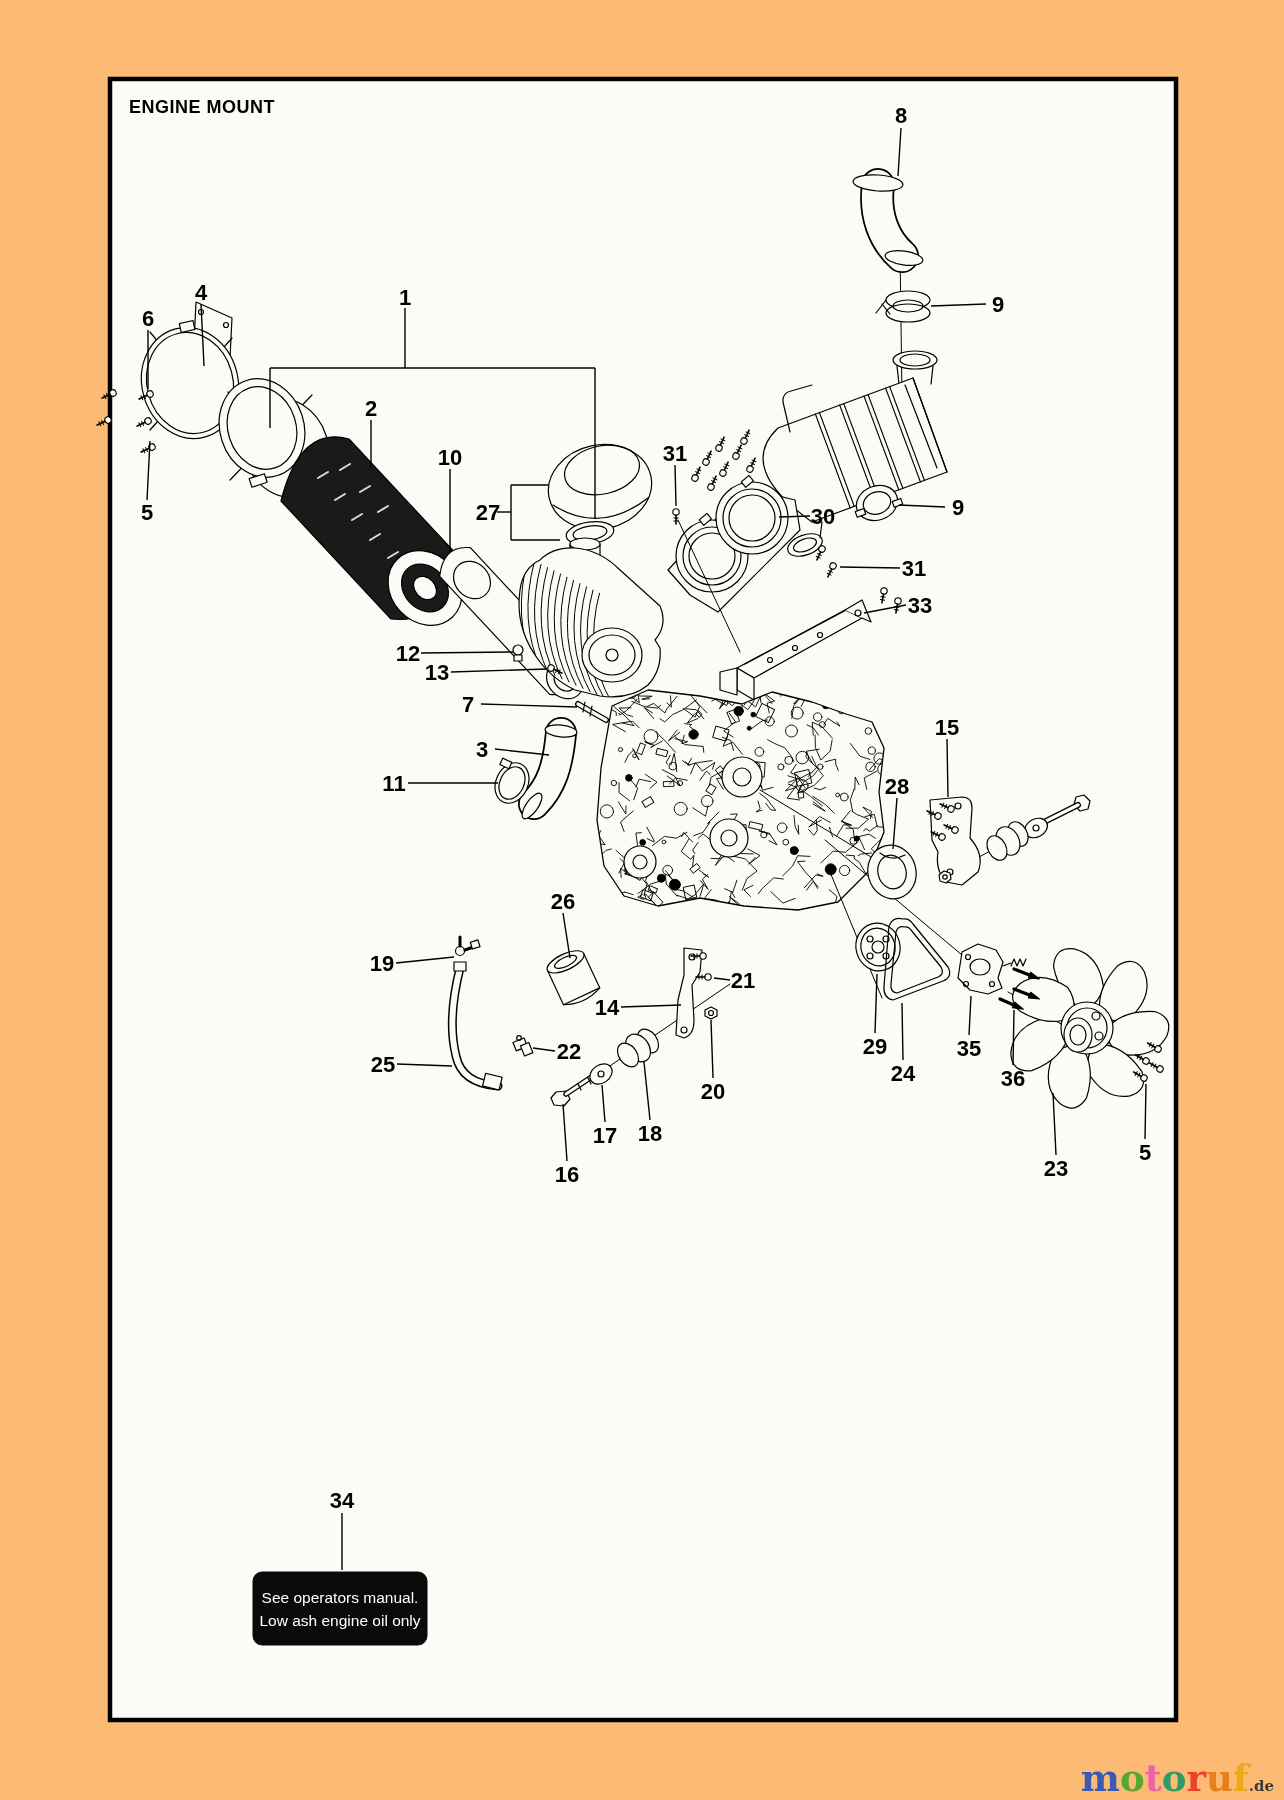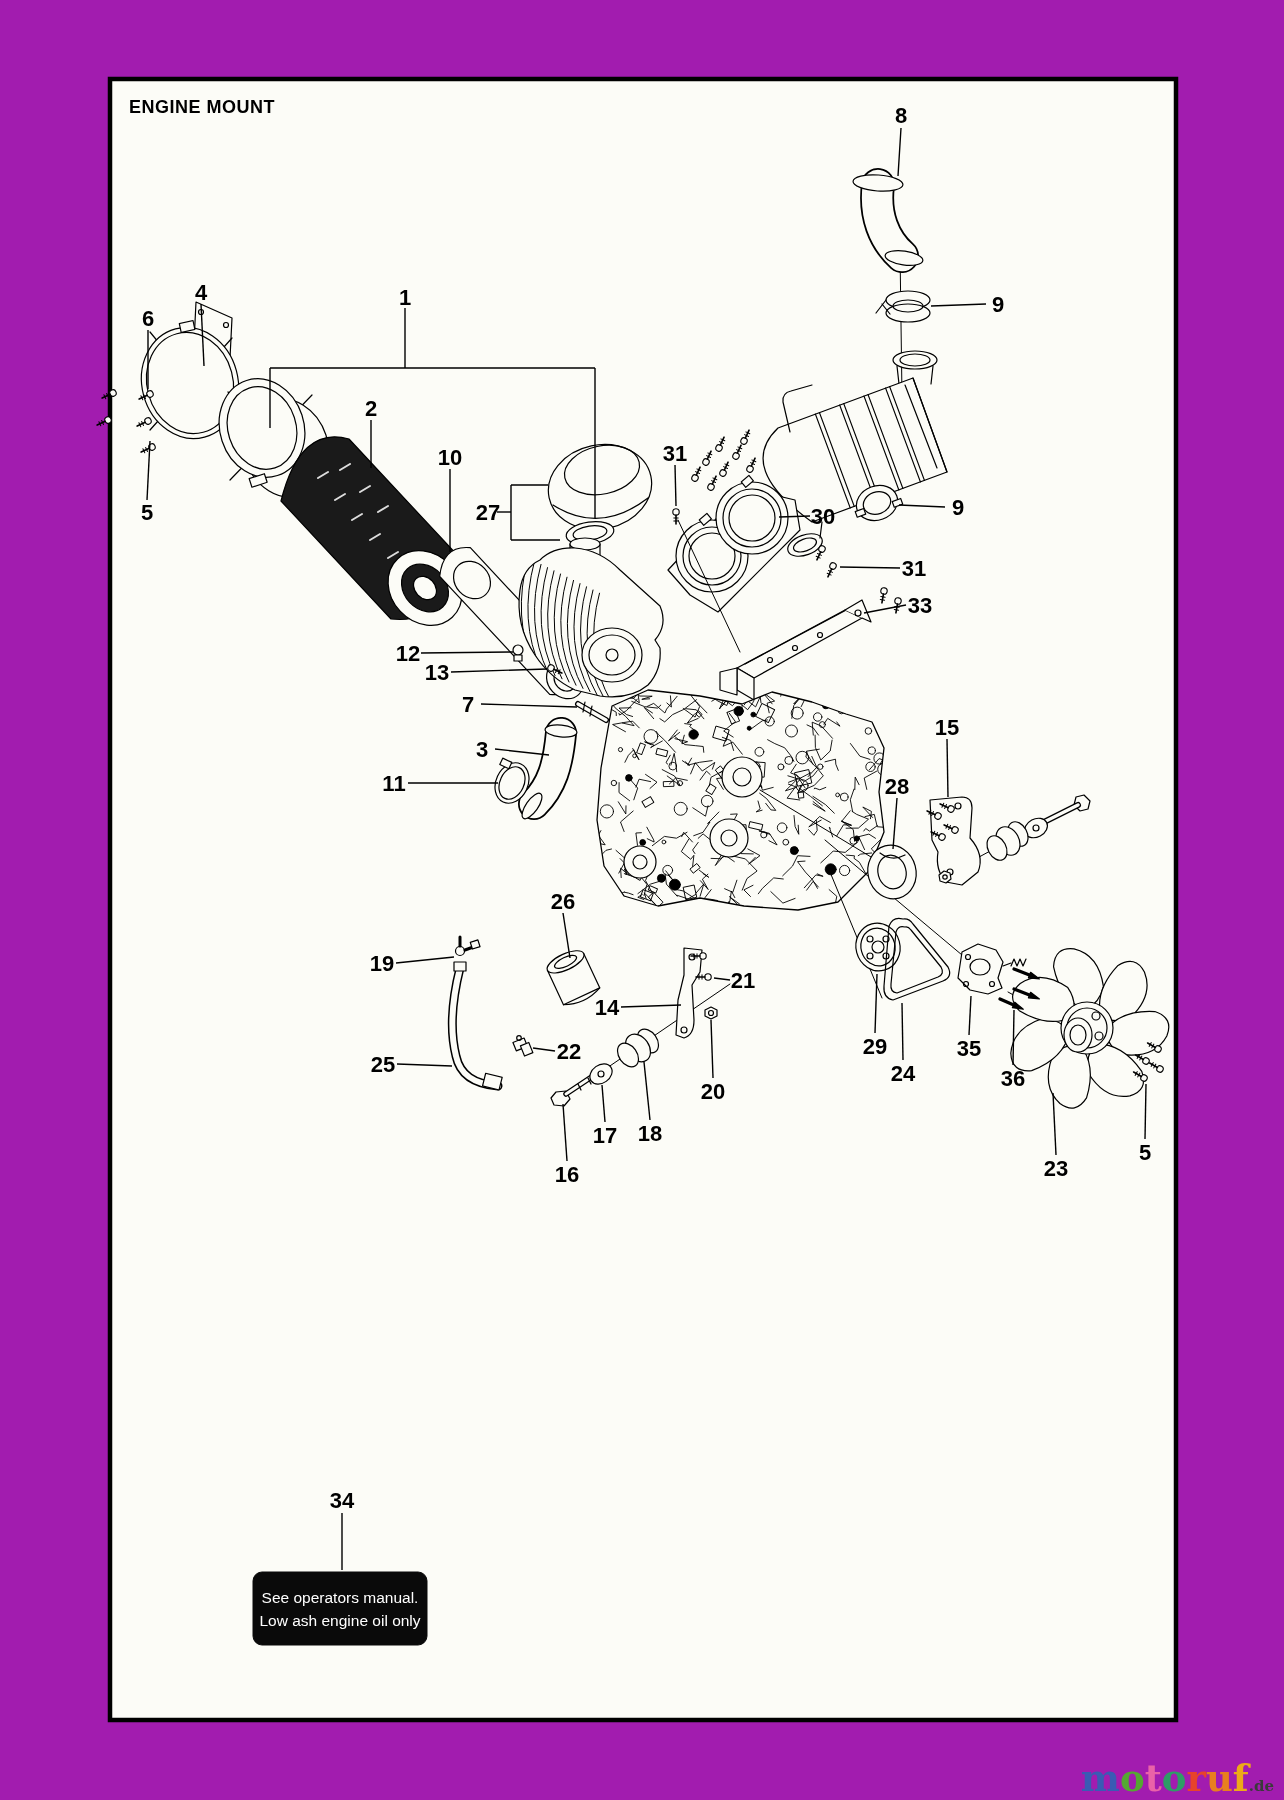--- a/index.html
+++ b/index.html
@@ -1,16 +1,16 @@
 <!DOCTYPE html>
 <html><head>
 <meta charset="utf-8">
 <style>
   html,body{margin:0;padding:0;background:#fcfcf7;}
-  .page{position:relative;width:1284px;height:1800px;background:#a21caf;font-family:"Liberation Sans",sans-serif;text-align:right;}
+  .page{position:relative;width:1284px;height:1800px;background:#fdba74;font-family:"Liberation Sans",sans-serif;text-align:right;}
   svg{display:block}
   .callout-num{font-family:"Liberation Sans",sans-serif;font-weight:bold;font-size:22px;fill:#000;}
   .title-text{font-family:"Liberation Sans",sans-serif;font-weight:bold;font-size:18px;fill:#000;letter-spacing:.5px;}
   .oil-label-text{font-family:"Liberation Sans",sans-serif;font-size:15.5px;fill:#fff;}
   .wm{font-family:"DejaVu Serif","Liberation Serif",serif;font-weight:bold;font-size:37px;}
   .wm-suffix{font-size:15px;font-weight:bold;}
 </style>
 </head>
 <body>
 

